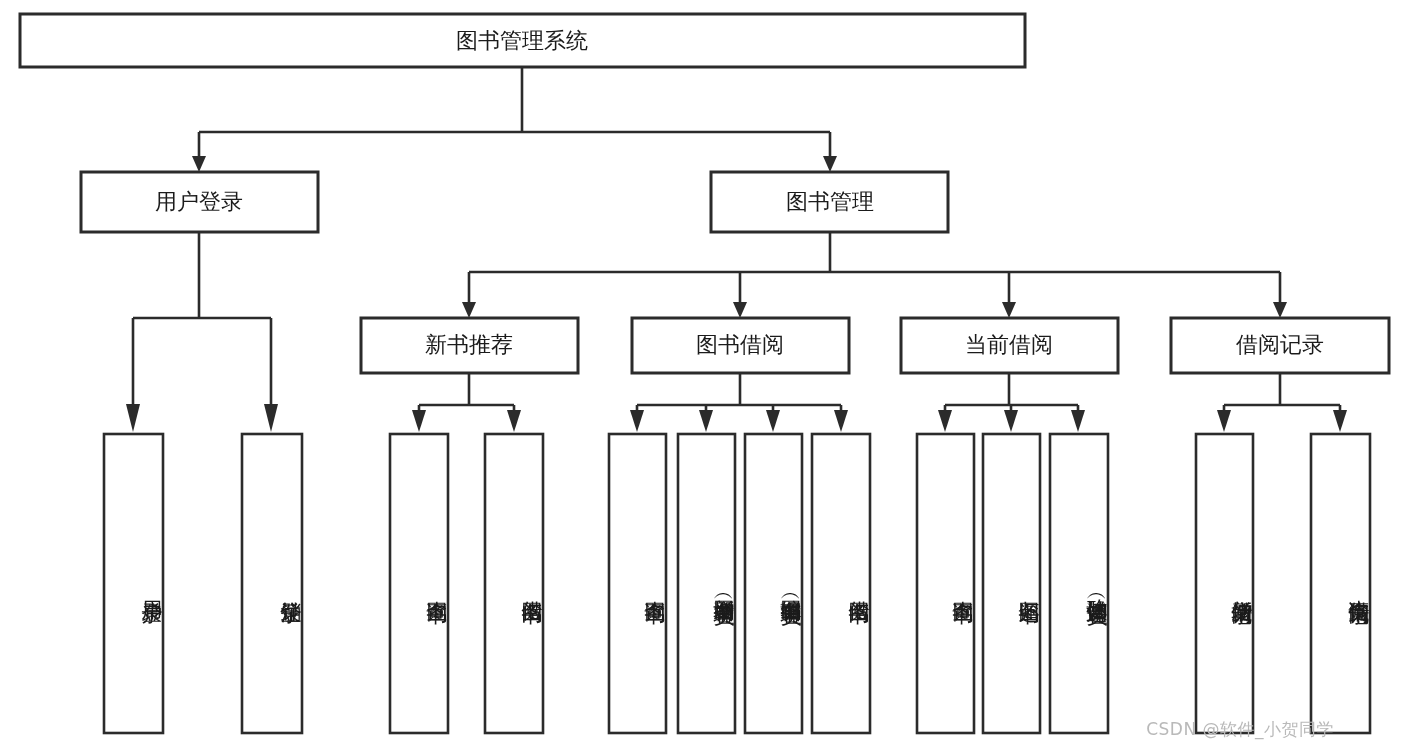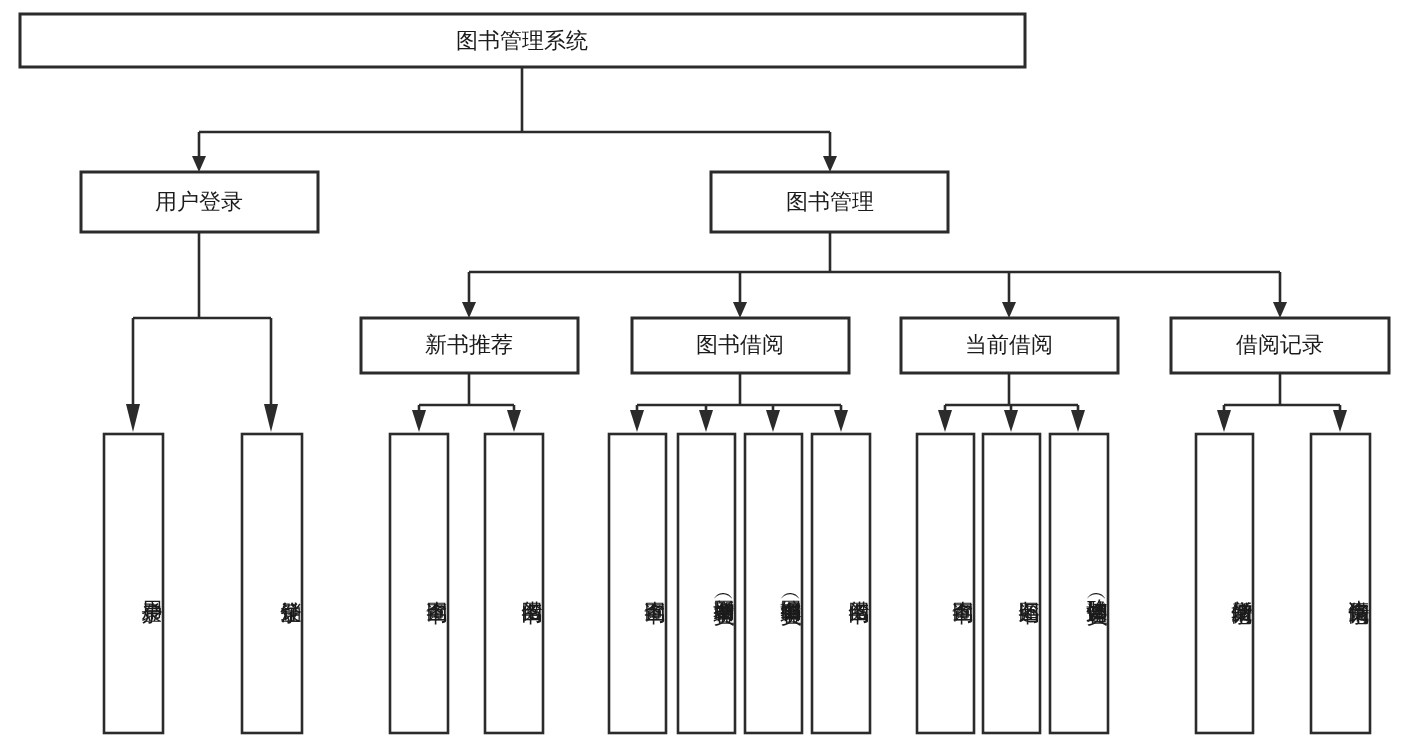--- a/index.html
+++ b/index.html
@@ -228,13 +228,14 @@
   <div class="vert-label" style="left:745px; top:444px; width:57px; height:284px;">编辑图书（管理员）</div>
   <div class="vert-label" style="left:812px; top:496px; width:58px; height:180px;">借阅图书</div>
 
   <div class="vert-label" style="left:917px; top:496px; width:57px; height:180px;">查询图书</div>
   <div class="vert-label" style="left:983px; top:496px; width:57px; height:180px;">归还图书</div>
   <div class="vert-label" style="left:1050px; top:444px; width:58px; height:284px;">确认归还（管理员）</div>
 
   <div class="vert-label" style="left:1196px; top:466px; width:57px; height:240px;">新增借阅记录</div>
   <div class="vert-label" style="left:1311px; top:466px; width:59px; height:240px;">查询借阅记录</div>
 
+  <div class="watermark">CSDN @软件_小贺同学</div>
 </div>
 
 </body></html>

